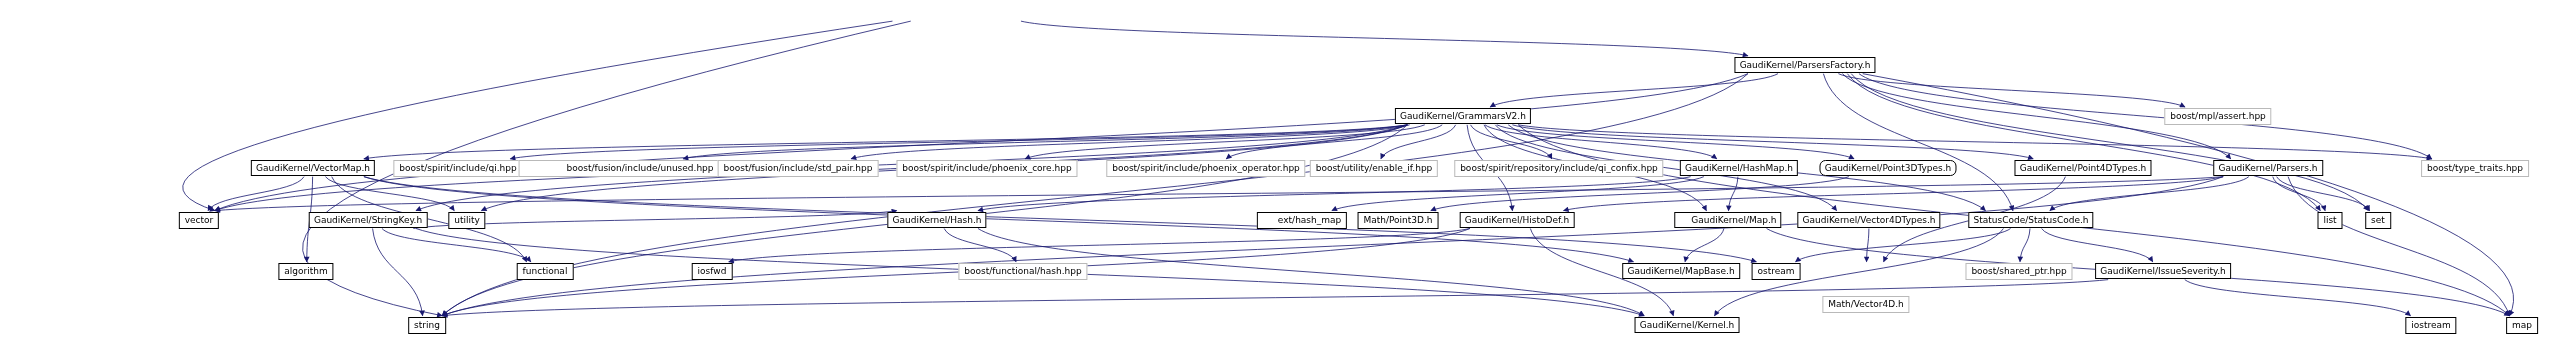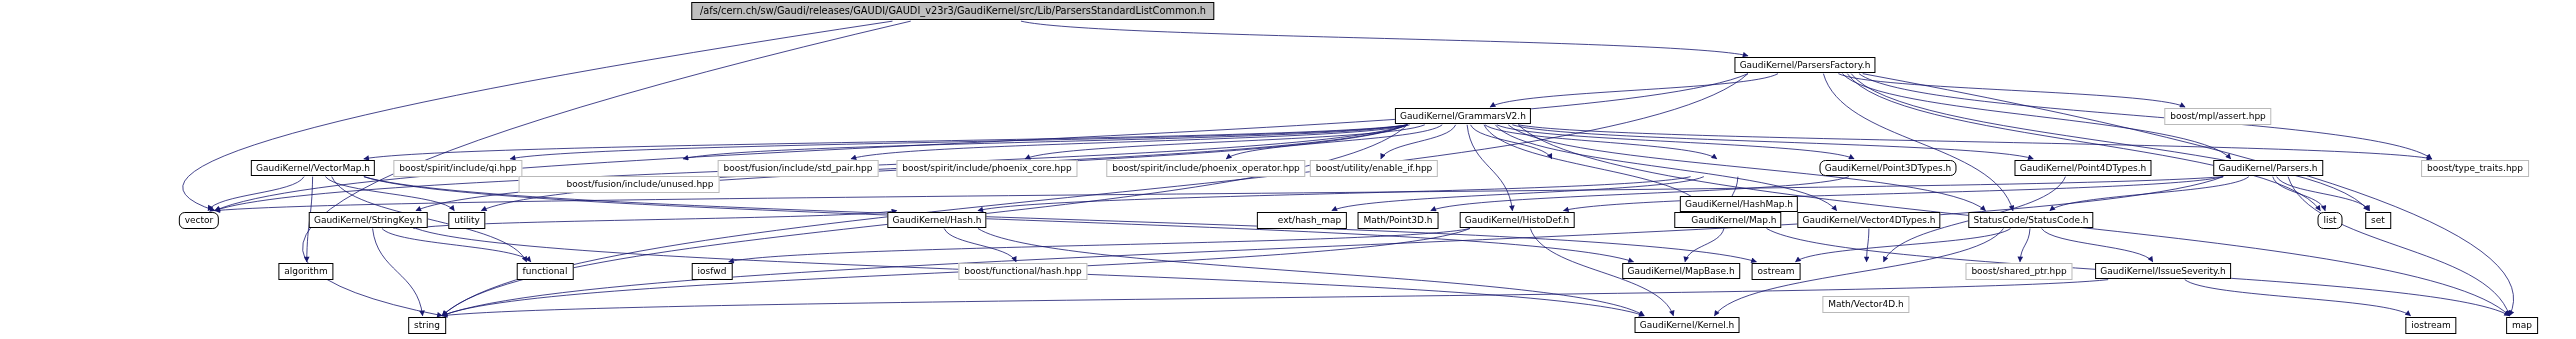--- a/index.html
+++ b/index.html
@@ -89,47 +89,47 @@
         <path d="M3209.96,252 C3181.568,276.25 2954.432,276.25 2926.04,300.5" fill="none" stroke="#191970" stroke-width="1.15" marker-end="url(#arrow)"></path>
         <path d="M3173.4,252 C3079.2400000000002,276.25 2325.96,276.25 2231.8,300.5" fill="none" stroke="#191970" stroke-width="1.15" marker-end="url(#arrow)"></path>
         <path d="M2859.72,326 C2818.4759999999997,388.25 2488.5240000000003,388.25 2447.28,450.5" fill="none" stroke="#191970" stroke-width="1.15" marker-end="url(#arrow)"></path>
         <path d="M2914.12,326 C2929.996,349.75 3057.004,349.75 3072.88,373.5" fill="none" stroke="#191970" stroke-width="1.15" marker-end="url(#arrow)"></path>
         <path d="M2897.64,326 C2896.212,349.75 2884.788,349.75 2883.36,373.5" fill="none" stroke="#191970" stroke-width="1.15" marker-end="url(#arrow)"></path>
         <path d="M2869.88,326 C2839.192,349.75 2593.688,349.75 2563,373.5" fill="none" stroke="#191970" stroke-width="1.15" marker-end="url(#arrow)"></path>
         <path d="M3118.56,399 C3150.784,424.75 3408.576,424.75 3440.8,450.5" fill="none" stroke="#191970" stroke-width="1.15" marker-end="url(#arrow)"></path>
         <path d="M3009.2,399 C2771.3999999999996,424.75 869,424.75 631.2,450.5" fill="none" stroke="#191970" stroke-width="1.15" marker-end="url(#arrow)"></path>
       </g>
   </svg>
-<div class="node root" style="left: 953px; top: 2.1px;">/afs/cern.ch/sw/Gaudi/releases/GAUDI/GAUDI_v23r3/GaudiKernel/src/Lib/ParsersStandardListCommon.h</div>
     <div class="node bold" style="left: 1805px; top: 57px;">GaudiKernel/ParsersFactory.h</div>
     <div class="node bold" style="left: 1463px; top: 108px;">GaudiKernel/GrammarsV2.h</div>
     <div class="node ext" style="left: 2218px; top: 108px;">boost/mpl/assert.hpp</div>
     <div class="node bold" style="left: 313px; top: 160px;">GaudiKernel/VectorMap.h</div>
     <div class="node ext" style="left: 458px; top: 160px;">boost/spirit/include/qi.hpp</div>
-    <div class="node ext" style="left: 619px; top: 176px; padding-left: 47px;">boost/fusion/include/unused.hpp</div>
+    <div class="node ext" style="left: 619px; top: 160px; padding-left: 47px;">boost/fusion/include/unused.hpp</div>
     <div class="node ext" style="left: 798px; top: 160px;">boost/fusion/include/std_pair.hpp</div>
     <div class="node ext" style="left: 987px; top: 160px;">boost/spirit/include/phoenix_core.hpp</div>
     <div class="node ext" style="left: 1206px; top: 160px;">boost/spirit/include/phoenix_operator.hpp</div>
     <div class="node ext" style="left: 1374px; top: 160px;">boost/utility/enable_if.hpp</div>
-    <div class="node bold" style="left: 1739px; top: 160px; margin-top: 36px;">GaudiKernel/HashMap.h</div>
+    <div class="node ext" style="left: 1559px; top: 160px;">boost/spirit/repository/include/qi_confix.hpp</div>
+    <div class="node bold" style="left: 1739px; top: 160px;">GaudiKernel/HashMap.h</div>
     <div class="node bold" style="left: 1888px; top: 160px; border-radius: 6px;">GaudiKernel/Point3DTypes.h</div>
     <div class="node bold" style="left: 2083px; top: 160px;">GaudiKernel/Point4DTypes.h</div>
     <div class="node bold" style="left: 2268px; top: 160px;">GaudiKernel/Parsers.h</div>
     <div class="node ext" style="left: 2475px; top: 160px;">boost/type_traits.hpp</div>
-    <div class="node " style="left: 199px; top: 212px; border-radius: 6px;">vector</div>
+    <div class="node " style="left: 199px; top: 212px;">vector</div>
     <div class="node bold" style="left: 368px; top: 212px;">GaudiKernel/StringKey.h</div>
     <div class="node " style="left: 467px; top: 212px; text-align: right;">utility</div>
     <div class="node bold" style="left: 937px; top: 212px;">GaudiKernel/Hash.h</div>
     <div class="node " style="left: 1302px; top: 212px; padding-left: 20px;">ext/hash_map</div>
     <div class="node " style="left: 1398px; top: 212px;">Math/Point3D.h</div>
     <div class="node bold" style="left: 1517px; top: 212px;">GaudiKernel/HistoDef.h</div>
     <div class="node bold" style="left: 1728px; top: 212px; padding-left: 16px;">GaudiKernel/Map.h</div>
     <div class="node bold" style="left: 1869px; top: 212px;">GaudiKernel/Vector4DTypes.h</div>
     <div class="node bold" style="left: 2031px; top: 212px;">StatusCode/StatusCode.h</div>
-    <div class="node " style="left: 2330px; top: 212px; border-radius: 6px;">list</div>
+    <div class="node " style="left: 2330px; top: 212px;">list</div>
     <div class="node " style="left: 2378px; top: 212px;">set</div>
     <div class="node " style="left: 306px; top: 263px;">algorithm</div>
     <div class="node " style="left: 545px; top: 263px;">functional</div>
     <div class="node " style="left: 712px; top: 263px;">iosfwd</div>
     <div class="node ext" style="left: 1023px; top: 263px;">boost/functional/hash.hpp</div>
     <div class="node bold" style="left: 1681px; top: 263px;">GaudiKernel/MapBase.h</div>
     <div class="node " style="left: 1776px; top: 263px;">ostream</div>
     <div class="node ext" style="left: 1866px; top: 248px; margin-top: 48px;">Math/Vector4D.h</div>
     <div class="node ext" style="left: 2019px; top: 263px;">boost/shared_ptr.hpp</div>
     <div class="node bold" style="left: 2163px; top: 263px;">GaudiKernel/IssueSeverity.h</div>

